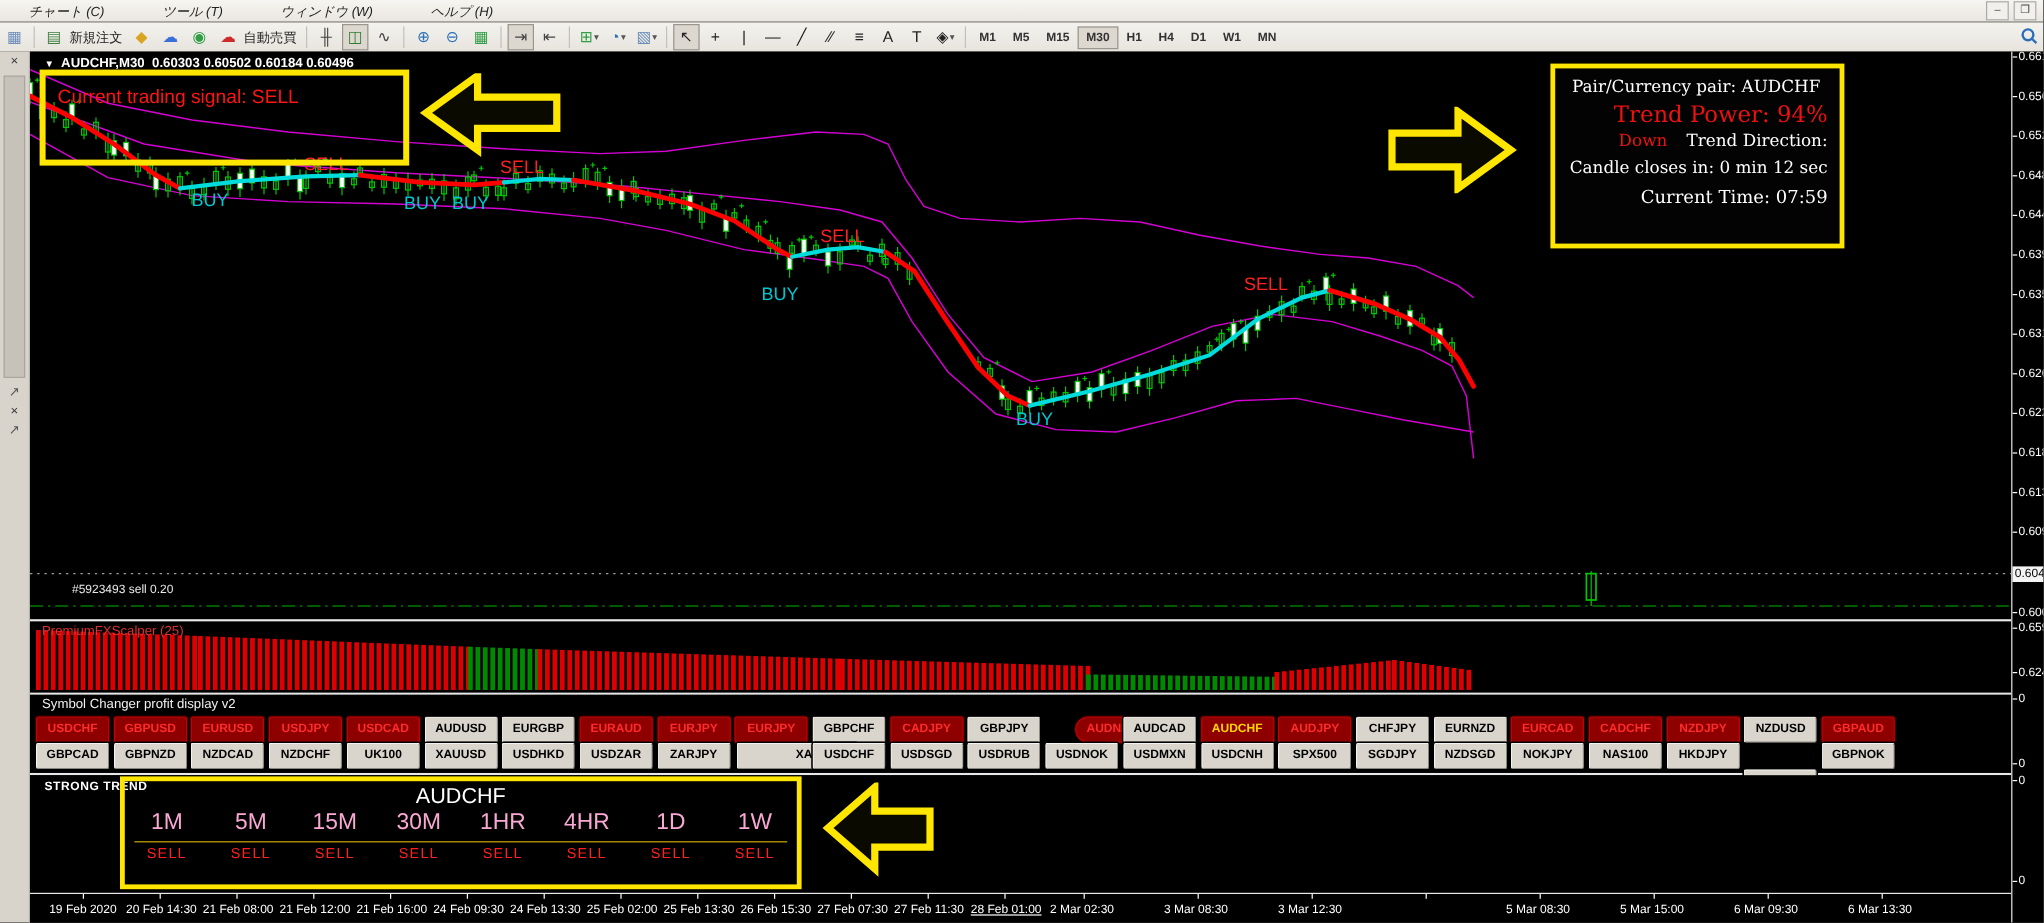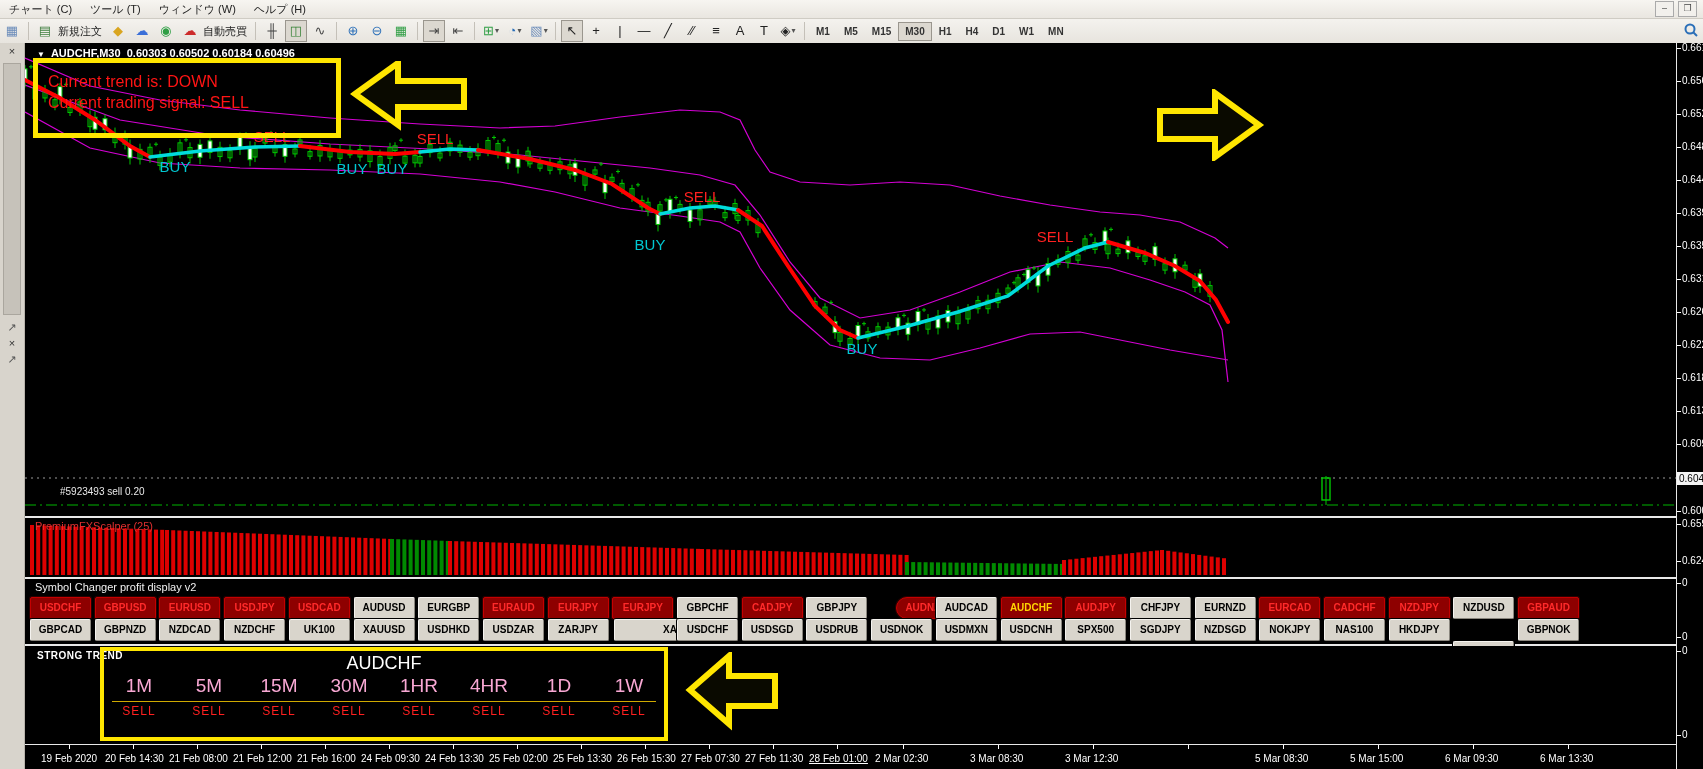--- a/index.html
+++ b/index.html
@@ -2,21 +2,21 @@
 <html><head>
 <meta charset="utf-8">
 <style>
   html,body{margin:0;padding:0;background:#777;}
   #app{position:relative;width:1703px;height:769px;background:#000;overflow:hidden;
        font-family:"Liberation Sans",sans-serif;}
   
   .menubar{position:absolute;left:0;top:0;width:1703px;height:18px;
     background:linear-gradient(#f7f5f1,#e9e6e0);border-bottom:1px solid #cfccc4;
     display:flex;align-items:center;font-size:11px;color:#222;}
-  .menubar .mi{padding:1px 9px;cursor:default;}
+  .menubar .mi{padding:1px 24px;cursor:default;font-style:italic;}
   .winbtns{margin-left:auto;display:flex;gap:4px;padding-right:6px;}
   .winbtn{width:17px;height:14px;border:1px solid #aaa;background:#f2f0ec;font-size:9px;
     line-height:12px;text-align:center;color:#444;}
   .toolbar{position:absolute;left:0;top:19px;width:1703px;height:24px;
     background:linear-gradient(#f4f2ee,#e7e4de);border-bottom:1px solid #b8b4ac;
     display:flex;align-items:center;font-size:12px;}
   .tb-icon{min-width:20px;height:20px;display:inline-flex;align-items:center;justify-content:center;
     margin:0 1px;border:1px solid transparent;font-size:13px;line-height:20px;}
   .tb-icon.active{background:#dcd8d0;border:1px solid #9a968e;}
   .tb-icon .dd{font-size:8px;color:#555;margin-left:1px;}
@@ -481,29 +481,37 @@
         <text x="435" y="144" text-anchor="middle" font-size="15" fill="#ff2020">SELL</text>
         <text x="650" y="250" text-anchor="middle" font-size="15" fill="#00c8d2">BUY</text>
         <text x="702" y="202" text-anchor="middle" font-size="15" fill="#ff2020">SELL</text>
         <text x="862" y="354" text-anchor="middle" font-size="15" fill="#00c8d2">BUY</text>
         <text x="1055" y="242" text-anchor="middle" font-size="15" fill="#ff2020">SELL</text>
       </svg>
     <div class="chart-title">
       <span class="caret">▼</span><span>AUDCHF,M30</span>&nbsp;&nbsp;<span>0.60303 0.60502 0.60184 0.60496</span>
     </div>
     <div class="alertbox">
-      <div>Current trend is: DOWN</div>
       <div>Current trading signal: SELL</div>
     </div>
     <svg width="120" height="70" style="position:absolute;left:325px;top:18px;">
       <polygon points="5,33 48,2 48,20 114,20 114,46 48,46 48,64" fill="#0a0a00" stroke="#ffe600" stroke-width="6"></polygon>
     </svg>
     <svg width="110" height="72" style="position:absolute;left:1130px;top:46px;">
       <polygon points="104,36 60,4 60,22 5,22 5,50 60,50 60,68" fill="#0a0a00" stroke="#ffe600" stroke-width="6"></polygon>
     </svg>
+    <div class="infopanel">
+      <div class="l1">Pair/Currency pair: AUDCHF</div>
+      <div class="l2">Trend Power: 94%</div>
+      <div class="l3">
+        <span class="dir">Down</span><span>Trend Direction:</span>
+      </div>
+      <div class="l4">Candle closes in: 0 min 12 sec</div>
+      <div class="l5">Current Time: 07:59</div>
+    </div>
     <div class="poslabel">#5923493 sell 0.20</div>
   </div>
 
   <div class="sep" style="top:516px;"></div>
   <div class="sep" style="top:577px;"></div>
   <div class="sep" style="top:644px;"></div>
 
   <div class="indpanel">
     <div class="indlabel">PremiumFXScalper (25)</div>
     <svg id="hist-svg" width="1651" height="59">

